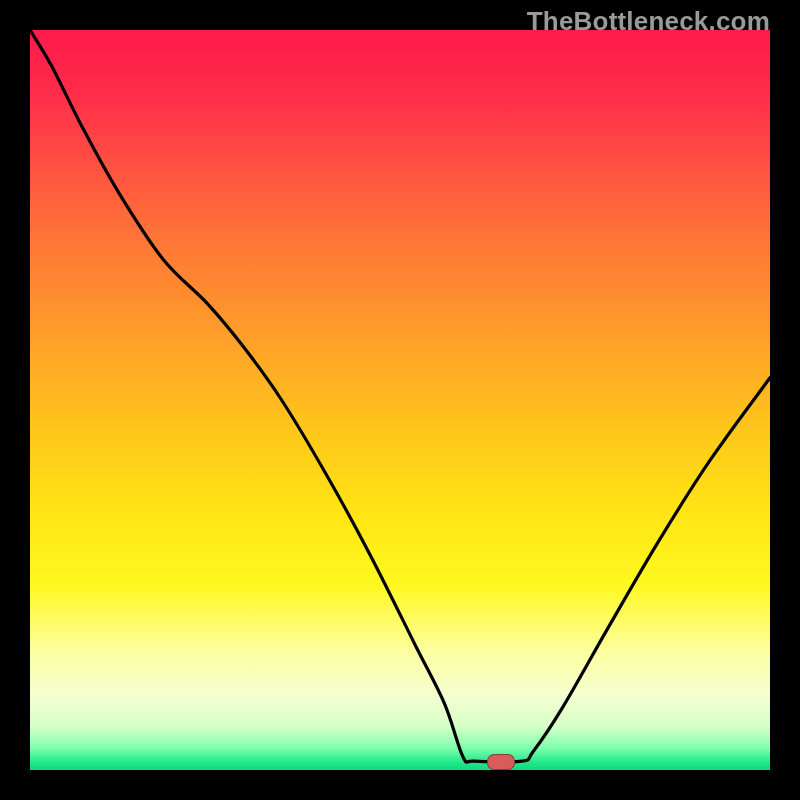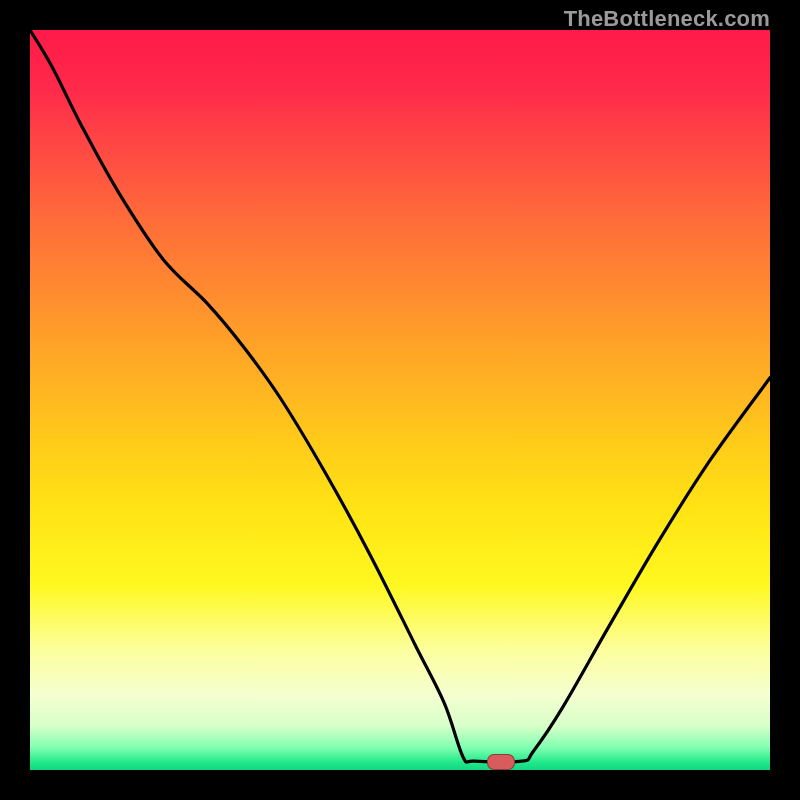--- a/index.html
+++ b/index.html
@@ -45,24 +45,25 @@
     left: 0;
     top: 0;
     width: 740px;
     height: 740px;
   }
   .watermark {
     position: absolute;
     right: 30px;
     top: 6px;
     font-family: Arial, Helvetica, sans-serif;
-    font-size: 22px;
+    font-size: 26px;
     font-weight: 600;
     color: #9a9a9a;
     letter-spacing: 0.2px;
+    text-decoration: underline;
   }
   .marker {
     position: absolute;
     width: 26px;
     height: 14px;
     border-radius: 7px;
     background: #d85c5c;
     border: 1px solid rgba(0,0,0,0.35);
   }
 </style>

